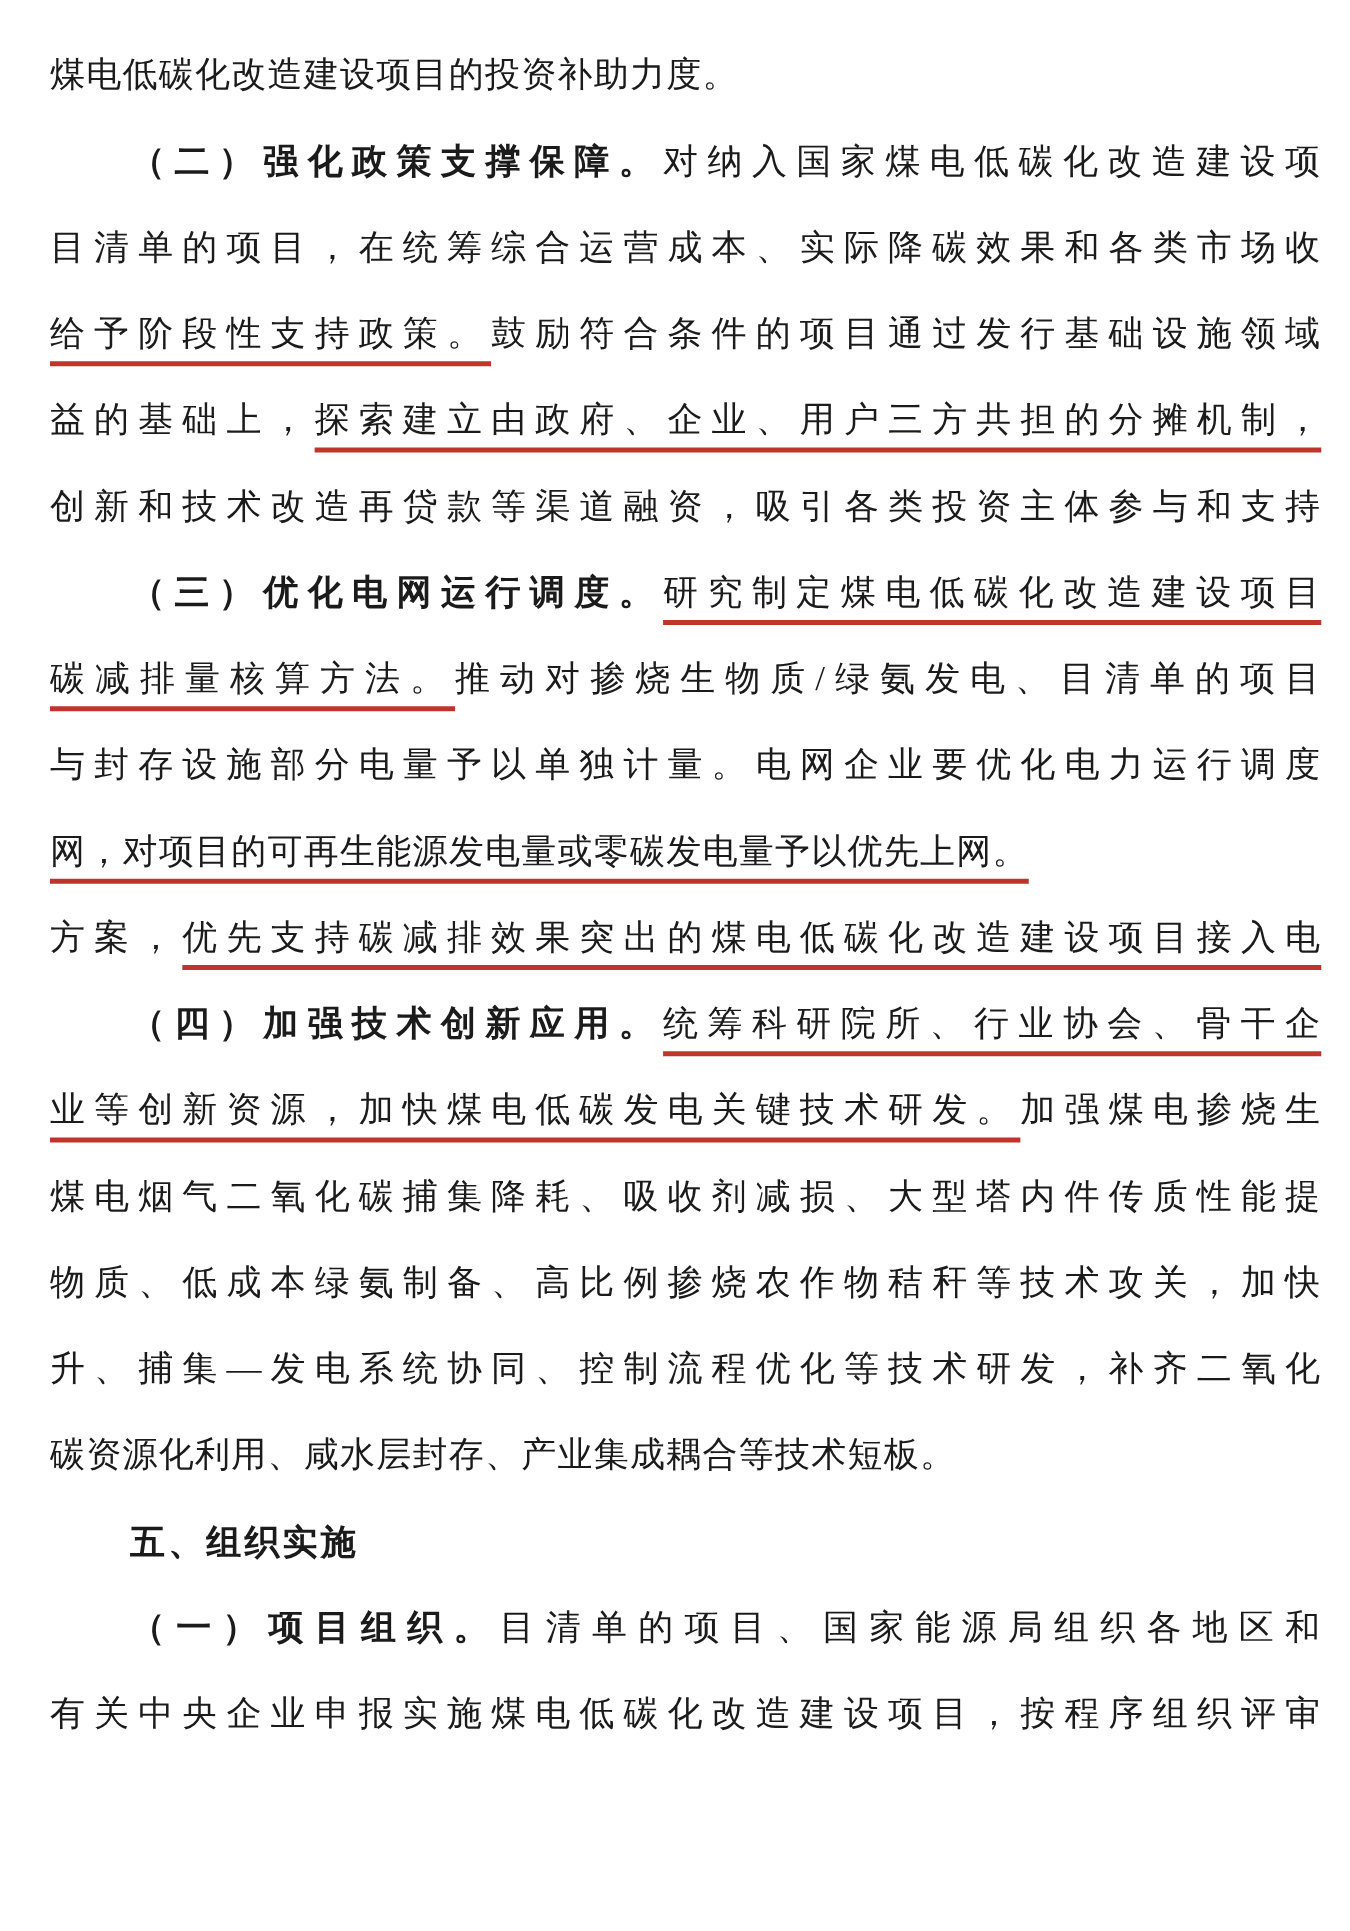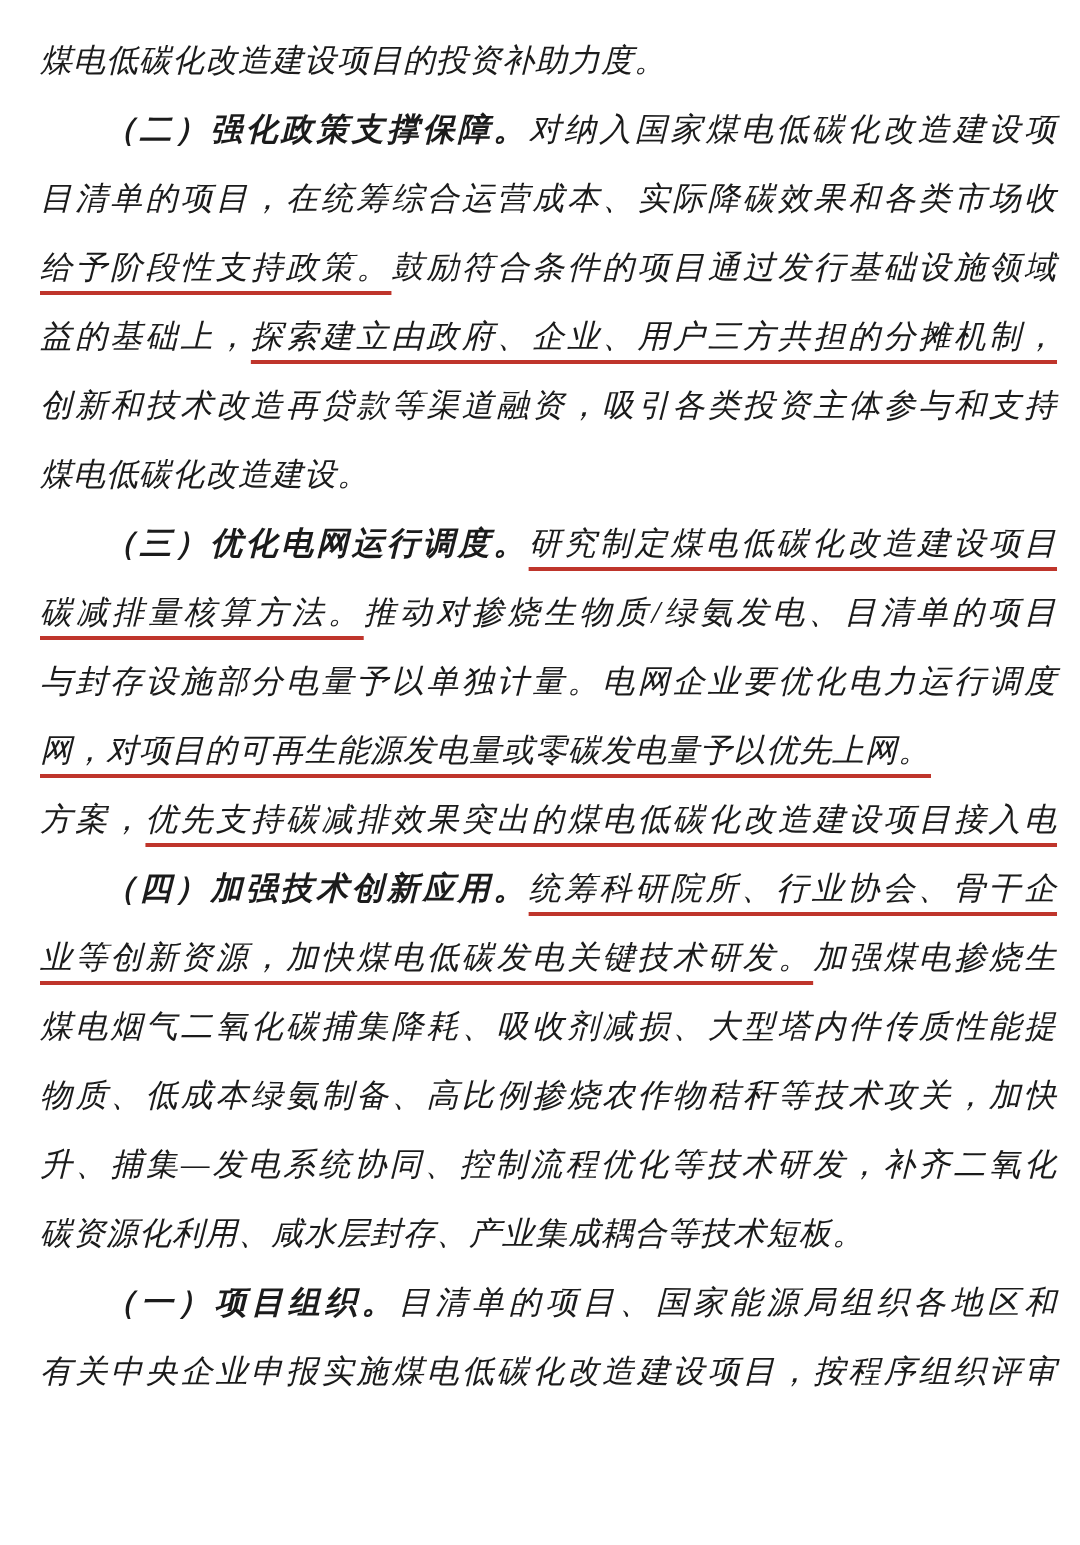--- a/index.html
+++ b/index.html
@@ -21,26 +21,25 @@
     color:var(--text-color);
   }
   .content{
     position:absolute;
     left:40px;top:26px;
     width:1017px;
   }
   .line{
     height:69px;
     line-height:69px;
-    font-size:32px;
+    font-size:28px;
     letter-spacing:1px;
     text-align:justify;
     text-align-last:left;
     overflow:visible;
-    font-style:italic;
   }
   .line.fill{ text-align-last:justify; }
   .line.indent{ text-indent:64px; }
   .seg-b{ font-weight:700; }
   .seg-h{
     font-weight:700;
     font-family:"Liberation Sans","DejaVu Sans",sans-serif;
     letter-spacing:2.5px;
   }
   .seg-u{
@@ -55,28 +54,28 @@
 <body>
 
 <div class="page">
   <div class="content" id="content">
       <div class="line"><span>煤电低碳化改造建设项目的投资补助力度。</span></div>
       <div class="line indent fill"><span class="seg-b">（二）强化政策支撑保障。</span><span>对纳入国家煤电低碳化改造建设项</span></div>
       <div class="line fill"><span>目清单的项目，在统筹综合运营成本、实际降碳效果和各类市场收</span></div>
       <div class="line fill"><span class="seg-u">给予阶段性支持政策。</span><span>鼓励符合条件的项目通过发行基础设施领域</span></div>
       <div class="line fill"><span>益的基础上，</span><span class="seg-u">探索建立由政府、企业、用户三方共担的分摊机制，</span></div>
       <div class="line fill"><span>创新和技术改造再贷款等渠道融资，吸引各类投资主体参与和支持</span></div>
-      <div class="line"><span>煤电低碳化改造建设。</span></div>
       <div class="line indent fill"><span class="seg-b">（三）优化电网运行调度。</span><span class="seg-u">研究制定煤电低碳化改造建设项目</span></div>
       <div class="line fill"><span class="seg-u">碳减排量核算方法。</span><span>推动对掺烧生物质/绿氨发电、目清单的项目</span></div>
       <div class="line fill"><span>与封存设施部分电量予以单独计量。电网企业要优化电力运行调度</span></div>
       <div class="line"><span class="seg-u">网，对项目的可再生能源发电量或零碳发电量予以优先上网。</span></div>
       <div class="line fill"><span>方案，</span><span class="seg-u">优先支持碳减排效果突出的煤电低碳化改造建设项目接入电</span></div>
       <div class="line indent fill"><span class="seg-b">（四）加强技术创新应用。</span><span class="seg-u">统筹科研院所、行业协会、骨干企</span></div>
       <div class="line fill"><span class="seg-u">业等创新资源，加快煤电低碳发电关键技术研发。</span><span>加强煤电掺烧生</span></div>
       <div class="line fill"><span>煤电烟气二氧化碳捕集降耗、吸收剂减损、大型塔内件传质性能提</span></div>
       <div class="line fill"><span>物质、低成本绿氨制备、高比例掺烧农作物秸秆等技术攻关，加快</span></div>
       <div class="line fill"><span>升、捕集—发电系统协同、控制流程优化等技术研发，补齐二氧化</span></div>
       <div class="line"><span>碳资源化利用、咸水层封存、产业集成耦合等技术短板。</span></div>
+      <div class="line indent"><span class="seg-h">五、组织实施</span></div>
       <div class="line indent fill"><span class="seg-b">（一）项目组织。</span><span>目清单的项目、国家能源局组织各地区和</span></div>
       <div class="line fill"><span>有关中央企业申报实施煤电低碳化改造建设项目，按程序组织评审</span></div>
     </div>
 </div>
 
 </body></html>

